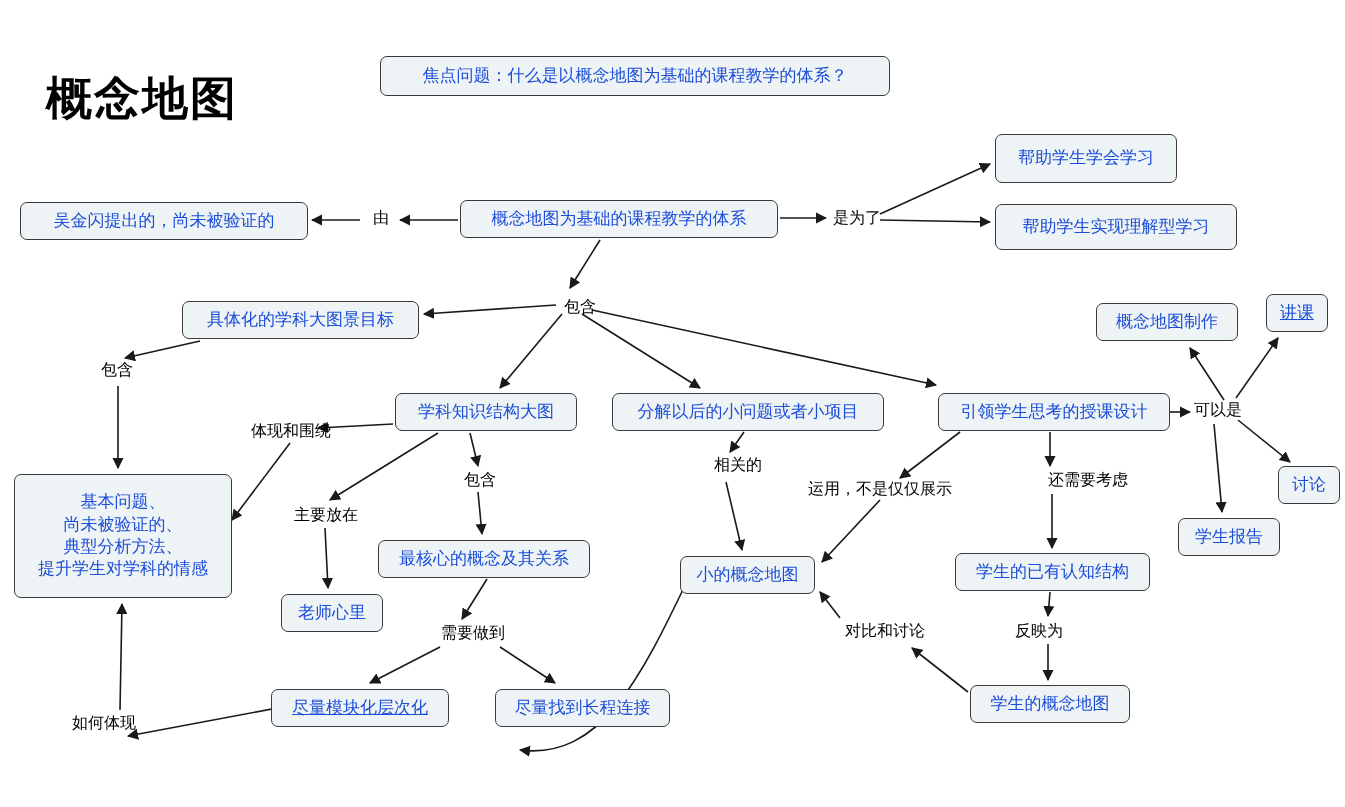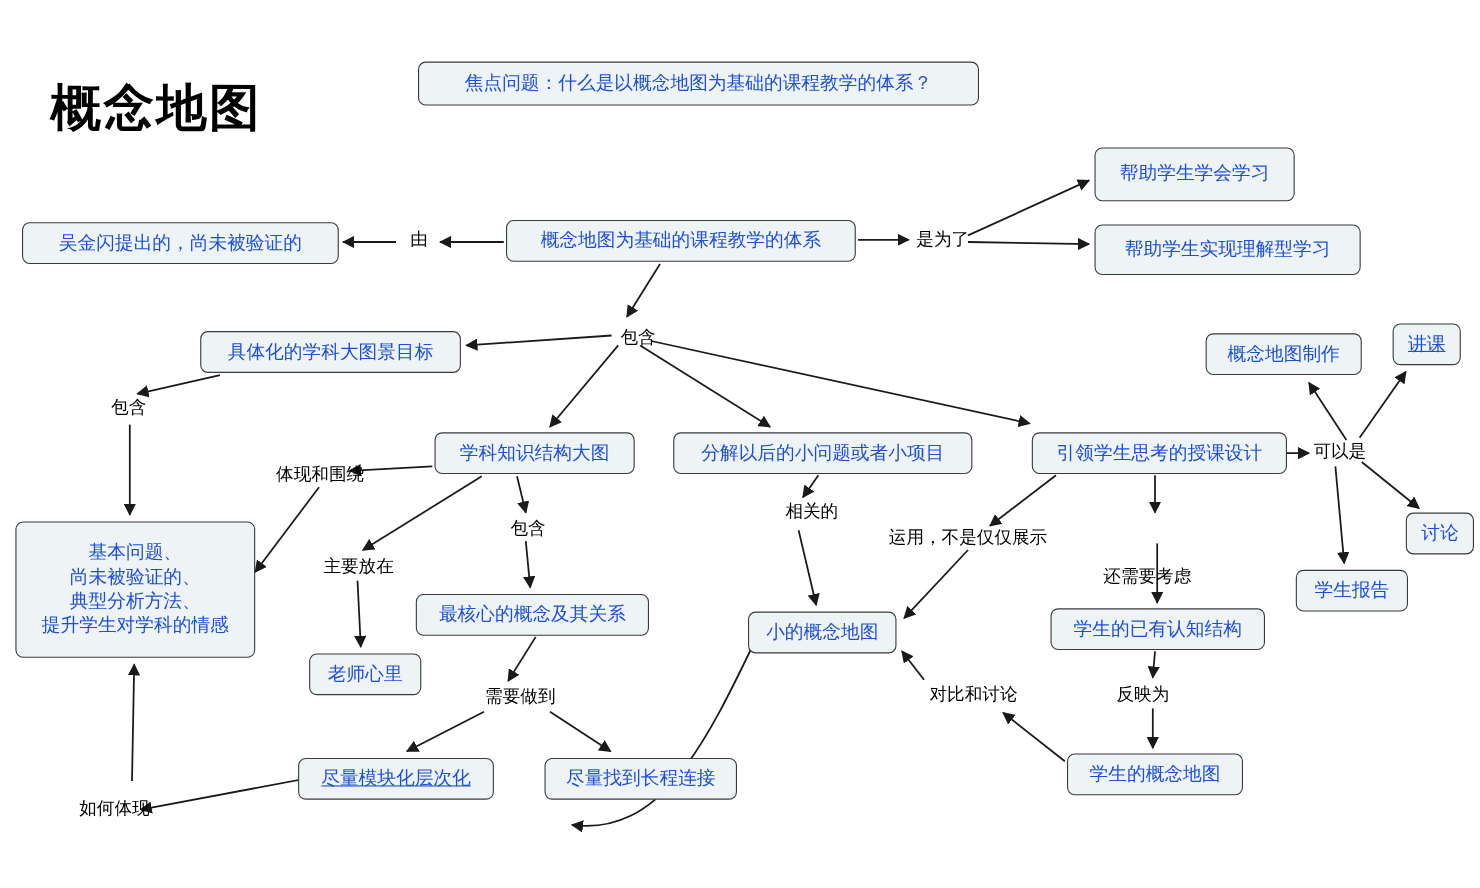--- a/index.html
+++ b/index.html
@@ -161,20 +161,20 @@
 
   <div class="edge-label" style="left:373px; top:208px;">由</div>
   <div class="edge-label" style="left:833px; top:208px;">是为了</div>
   <div class="edge-label" style="left:564px; top:297px;">包含</div>
   <div class="edge-label" style="left:101px; top:360px;">包含</div>
   <div class="edge-label" style="left:251px; top:421px;">体现和围绕</div>
   <div class="edge-label" style="left:464px; top:470px;">包含</div>
   <div class="edge-label" style="left:294px; top:505px;">主要放在</div>
   <div class="edge-label" style="left:714px; top:455px;">相关的</div>
   <div class="edge-label" style="left:808px; top:479px;">运用，不是仅仅展示</div>
-  <div class="edge-label" style="left:1003px; top:470px;margin-top:44px;">还需要考虑</div>
+  <div class="edge-label" style="left:1048px; top:470px;">还需要考虑</div>
   <div class="edge-label" style="left:1194px; top:400px;">可以是</div>
   <div class="edge-label" style="left:441px; top:623px;">需要做到</div>
   <div class="edge-label" style="left:845px; top:621px;">对比和讨论</div>
   <div class="edge-label" style="left:1015px; top:621px;">反映为</div>
-  <div class="edge-label" style="left:72px; top:713px;margin-top:12px;">如何体现</div>
+  <div class="edge-label" style="left:72px; top:713px;">如何体现</div>
 
 </div>
 
 </body></html>

